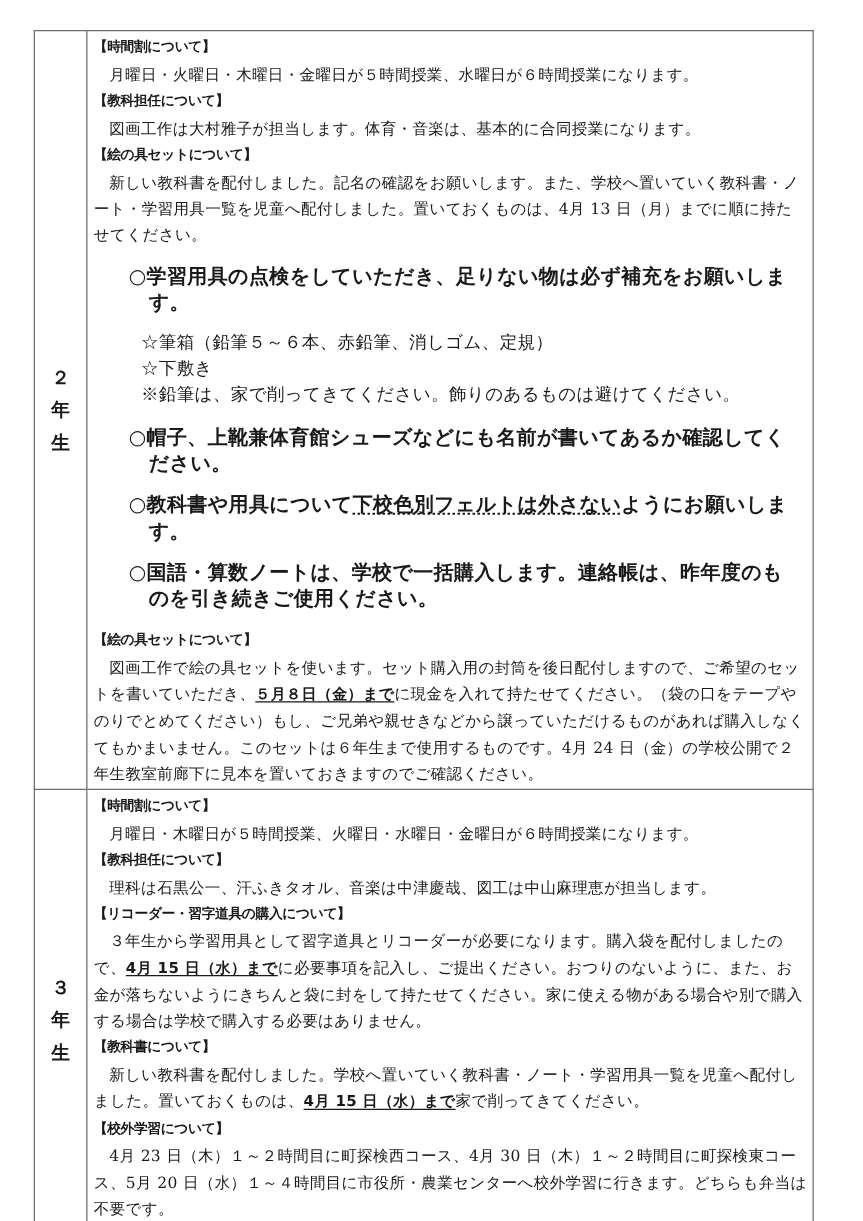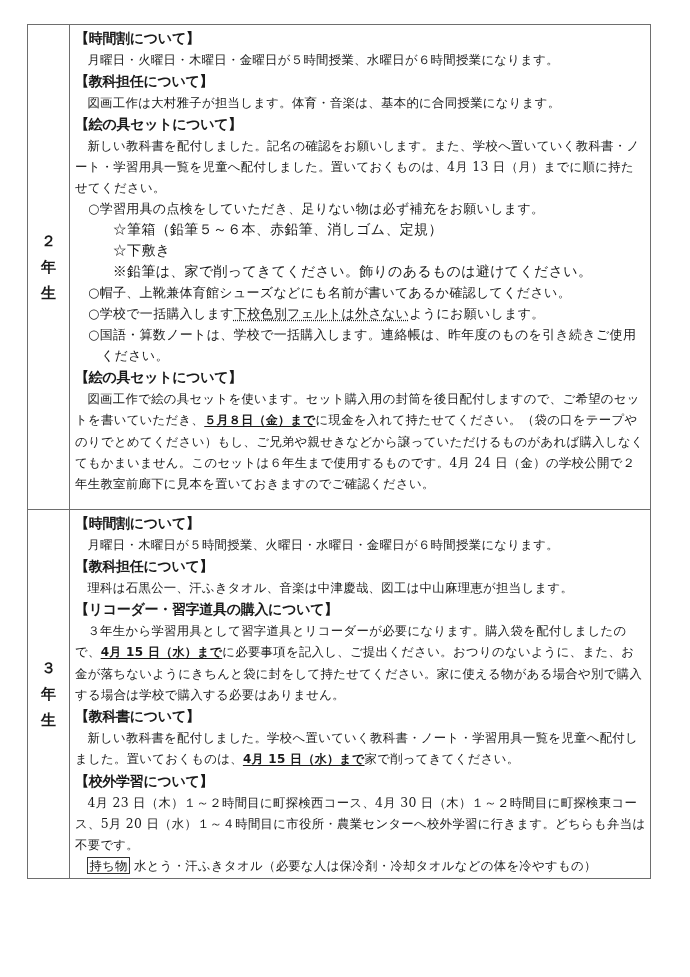--- a/index.html
+++ b/index.html
@@ -9,24 +9,24 @@
                border-collapse: collapse; border: 1.5px solid #6e6e6e; }
   .doc-table td { border: 1.5px solid #6e6e6e; vertical-align: top; padding: 0; }
   .grade-cell { width: 41px; text-align: center; vertical-align: middle !important;
                 font-family: "DejaVu Sans", "Liberation Sans", sans-serif; font-weight: bold;
                 font-size: 15px; line-height: 26px; }
   .grade-cell span { display: block; }
   .content-cell { padding: 2px 4px 2px 5px !important; }
   .row2 .content-cell { height: 480px; }
   .row3 .content-cell { height: 358px; }
   .heading { font-family: "DejaVu Sans", "Liberation Sans", sans-serif; font-weight: bold;
-             font-size: 14px; line-height: 22px; margin: 0; white-space: nowrap; letter-spacing: -0.3px; }
+             font-size: 11px; line-height: 22px; margin: 0; white-space: nowrap; letter-spacing: -0.3px; }
   .para { font-size: 12.4px; line-height: 21px; margin: 0; text-indent: 1em; letter-spacing: 0.3px; }
   .para-flat { font-size: 12.4px; line-height: 21px; margin: 0; padding-left: 1em; letter-spacing: 0.3px; }
-  .bullet { font-size: 13px; line-height: 21px; margin: 0; padding-left: 2em; text-indent: -1em; letter-spacing: 0.3px; }
+  .bullet { font-size: 16px; line-height: 21px; margin: 12px; padding-left: 2em; text-indent: -1em; letter-spacing: 0.3px; font-weight: bold; }
   .sub { font-size: 14px; line-height: 21px; margin: 0; padding-left: 2.7em; letter-spacing: 0.3px; }
   .u-dotted { text-decoration: underline; text-decoration-style: dotted; text-underline-offset: 2px; }
   .u-bold { font-family: "DejaVu Sans", "Liberation Sans", sans-serif; font-weight: bold;
             text-decoration: underline; text-underline-offset: 2px; font-size: 12px; }
   .boxed { border: 1px solid #333; padding: 0 1px; text-align: center; }
 </style>
 </head>
 <body>
 
 <table class="doc-table">
@@ -42,21 +42,21 @@
       <p class="para">月曜日・火曜日・木曜日・金曜日が５時間授業、水曜日が６時間授業になります。</p>
       <p class="heading">【教科担任について】</p>
       <p class="para">図画工作は大村雅子が担当します。体育・音楽は、基本的に合同授業になります。</p>
       <p class="heading">【絵の具セットについて】</p>
       <p class="para">新しい教科書を配付しました。記名の確認をお願いします。また、学校へ置いていく教科書・ノート・学習用具一覧を児童へ配付しました。置いておくものは、4月 13 日（月）までに順に持たせてください。</p>
       <p class="bullet">○学習用具の点検をしていただき、足りない物は必ず補充をお願いします。</p>
       <p class="sub">☆筆箱（鉛筆５～６本、赤鉛筆、消しゴム、定規）</p>
       <p class="sub">☆下敷き</p>
       <p class="sub">※鉛筆は、家で削ってきてください。飾りのあるものは避けてください。</p>
       <p class="bullet">○帽子、上靴兼体育館シューズなどにも名前が書いてあるか確認してください。</p>
-      <p class="bullet"><span>○学校で一括購入します</span><span class="u-dotted">下校色別フェルトは外さない</span><span>ようにお願いします。</span></p>
+      <p class="bullet"><span>○教科書や用具について</span><span class="u-dotted">下校色別フェルトは外さない</span><span>ようにお願いします。</span></p>
       <p class="bullet">○国語・算数ノートは、学校で一括購入します。連絡帳は、昨年度のものを引き続きご使用ください。</p>
       <p class="heading">【絵の具セットについて】</p>
       <p class="para"><span>図画工作で絵の具セットを使います。セット購入用の封筒を後日配付しますので、ご希望のセットを書いていただき、</span><span class="u-bold">５月８日（金）まで</span><span>に現金を入れて持たせてください。（袋の口をテープやのりでとめてください）もし、ご兄弟や親せきなどから譲っていただけるものがあれば購入しなくてもかまいません。このセットは６年生まで使用するものです。4月 24 日（金）の学校公開で２年生教室前廊下に見本を置いておきますのでご確認ください。</span></p>
     </td>
   </tr>
   <tr class="row3">
     <td class="grade-cell">
       <span>３</span>
       <span>年</span>
       <span>生</span>

